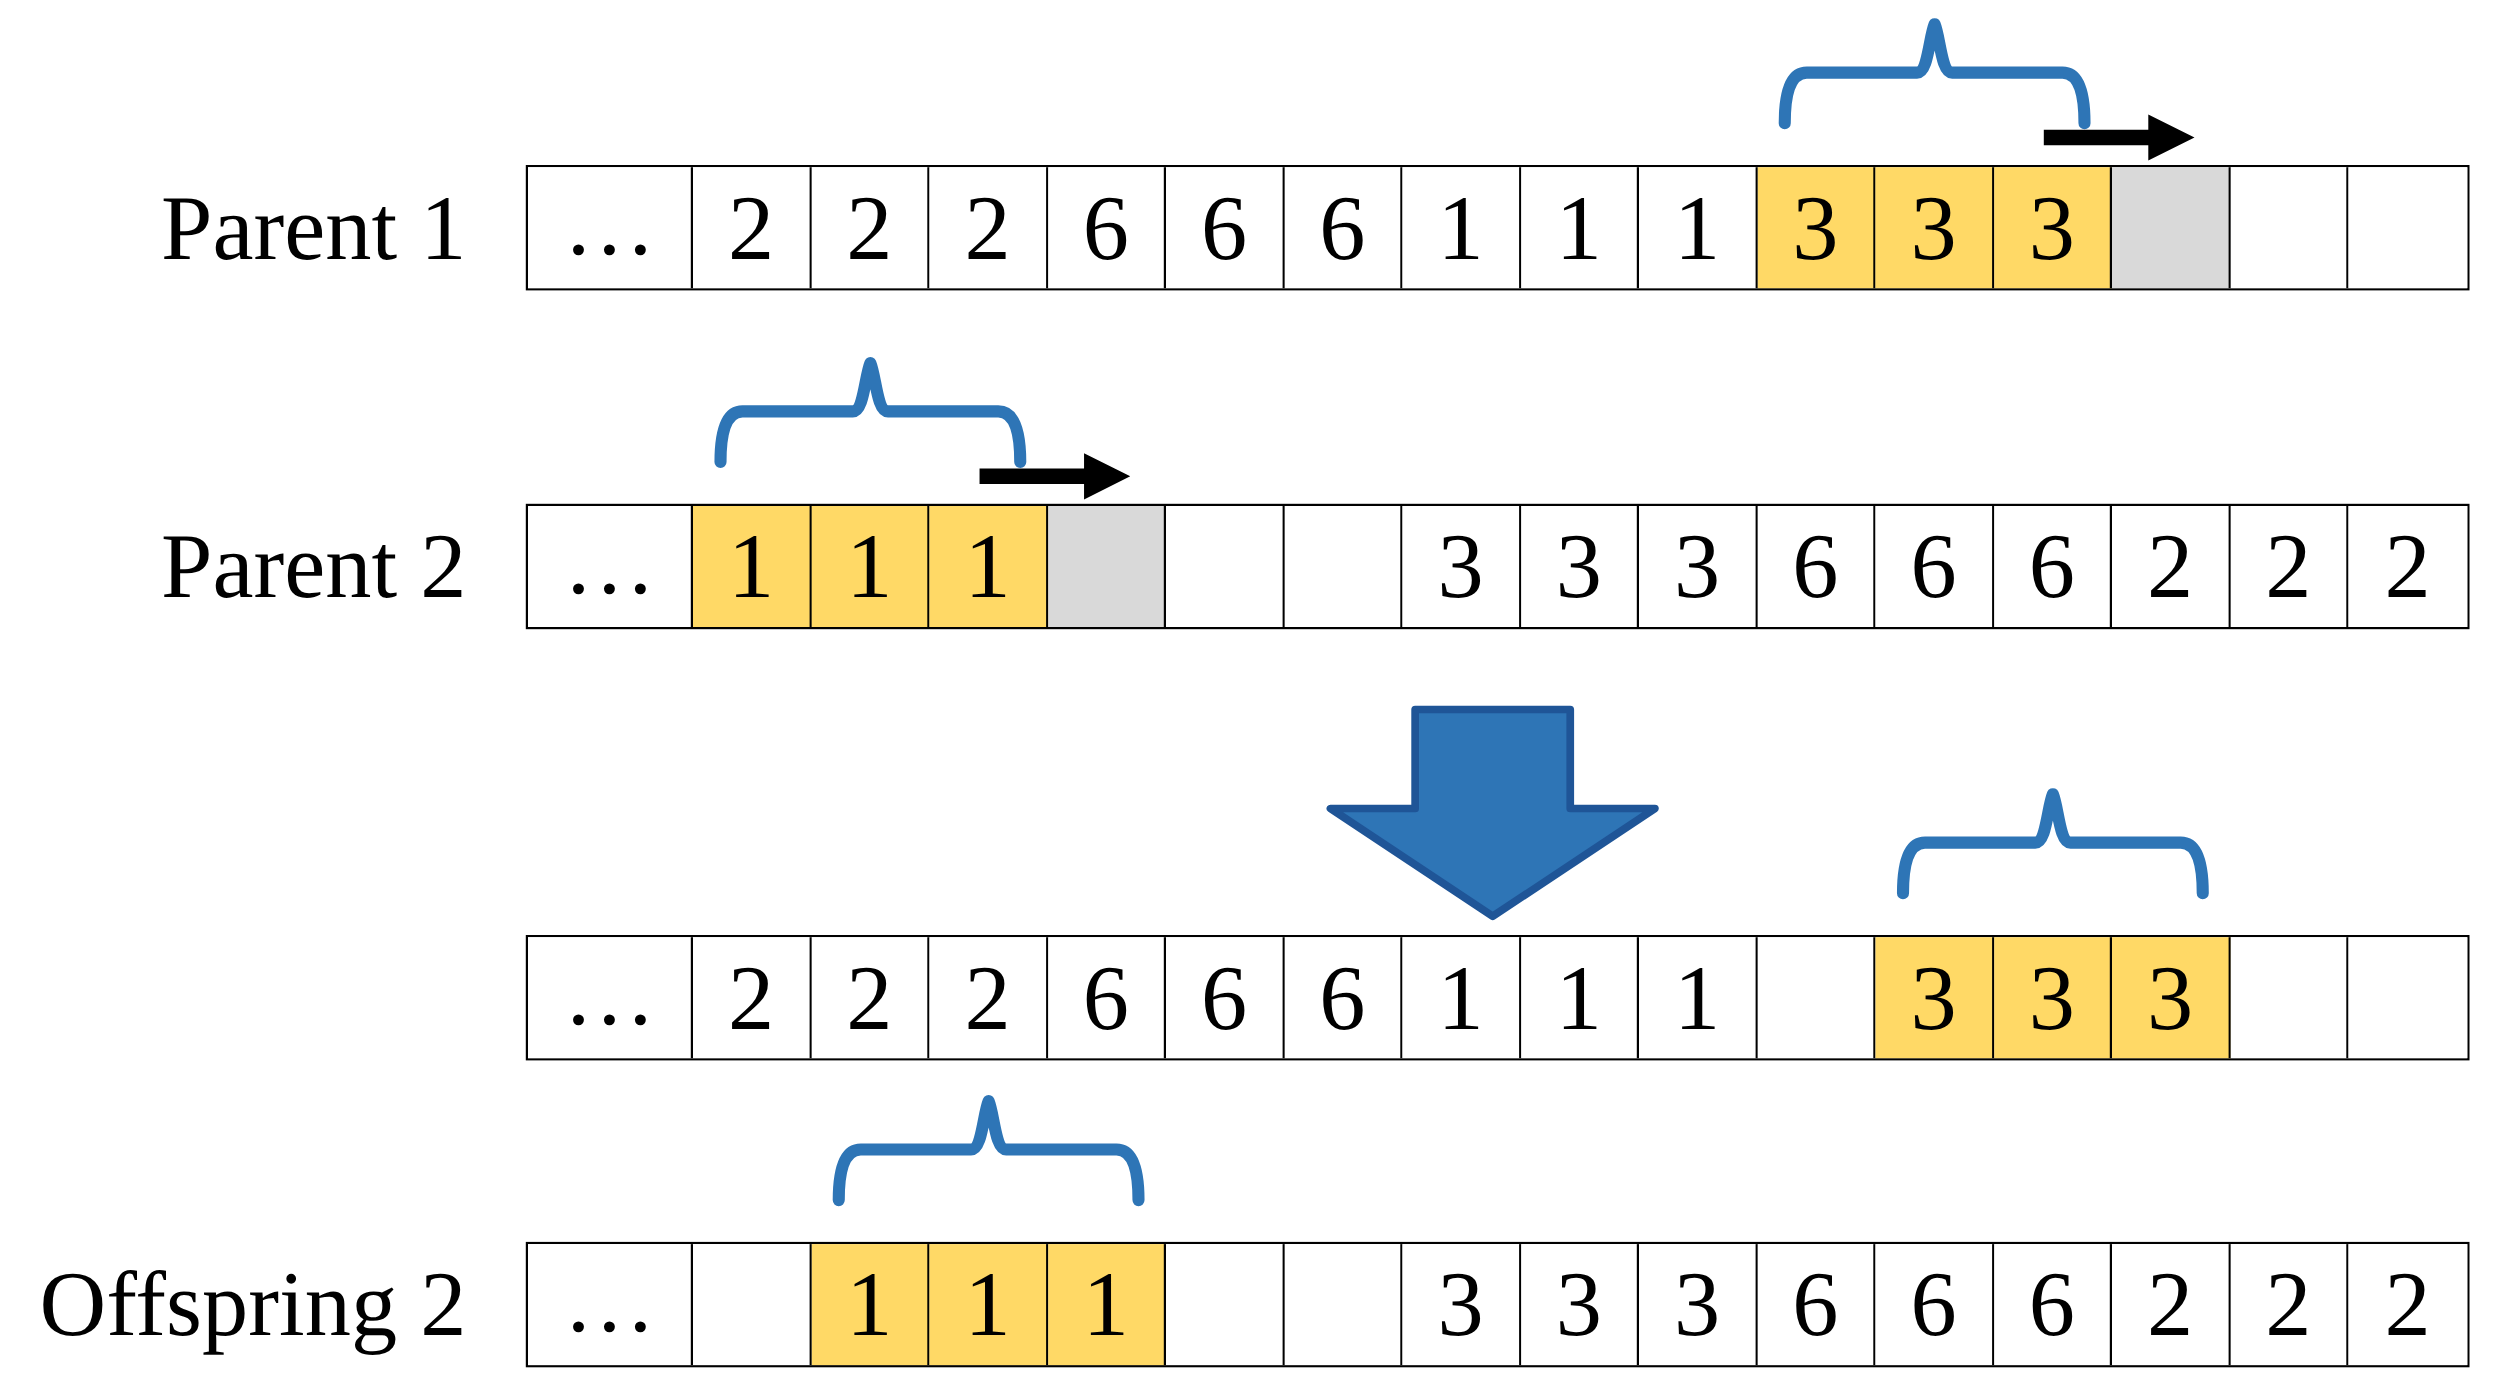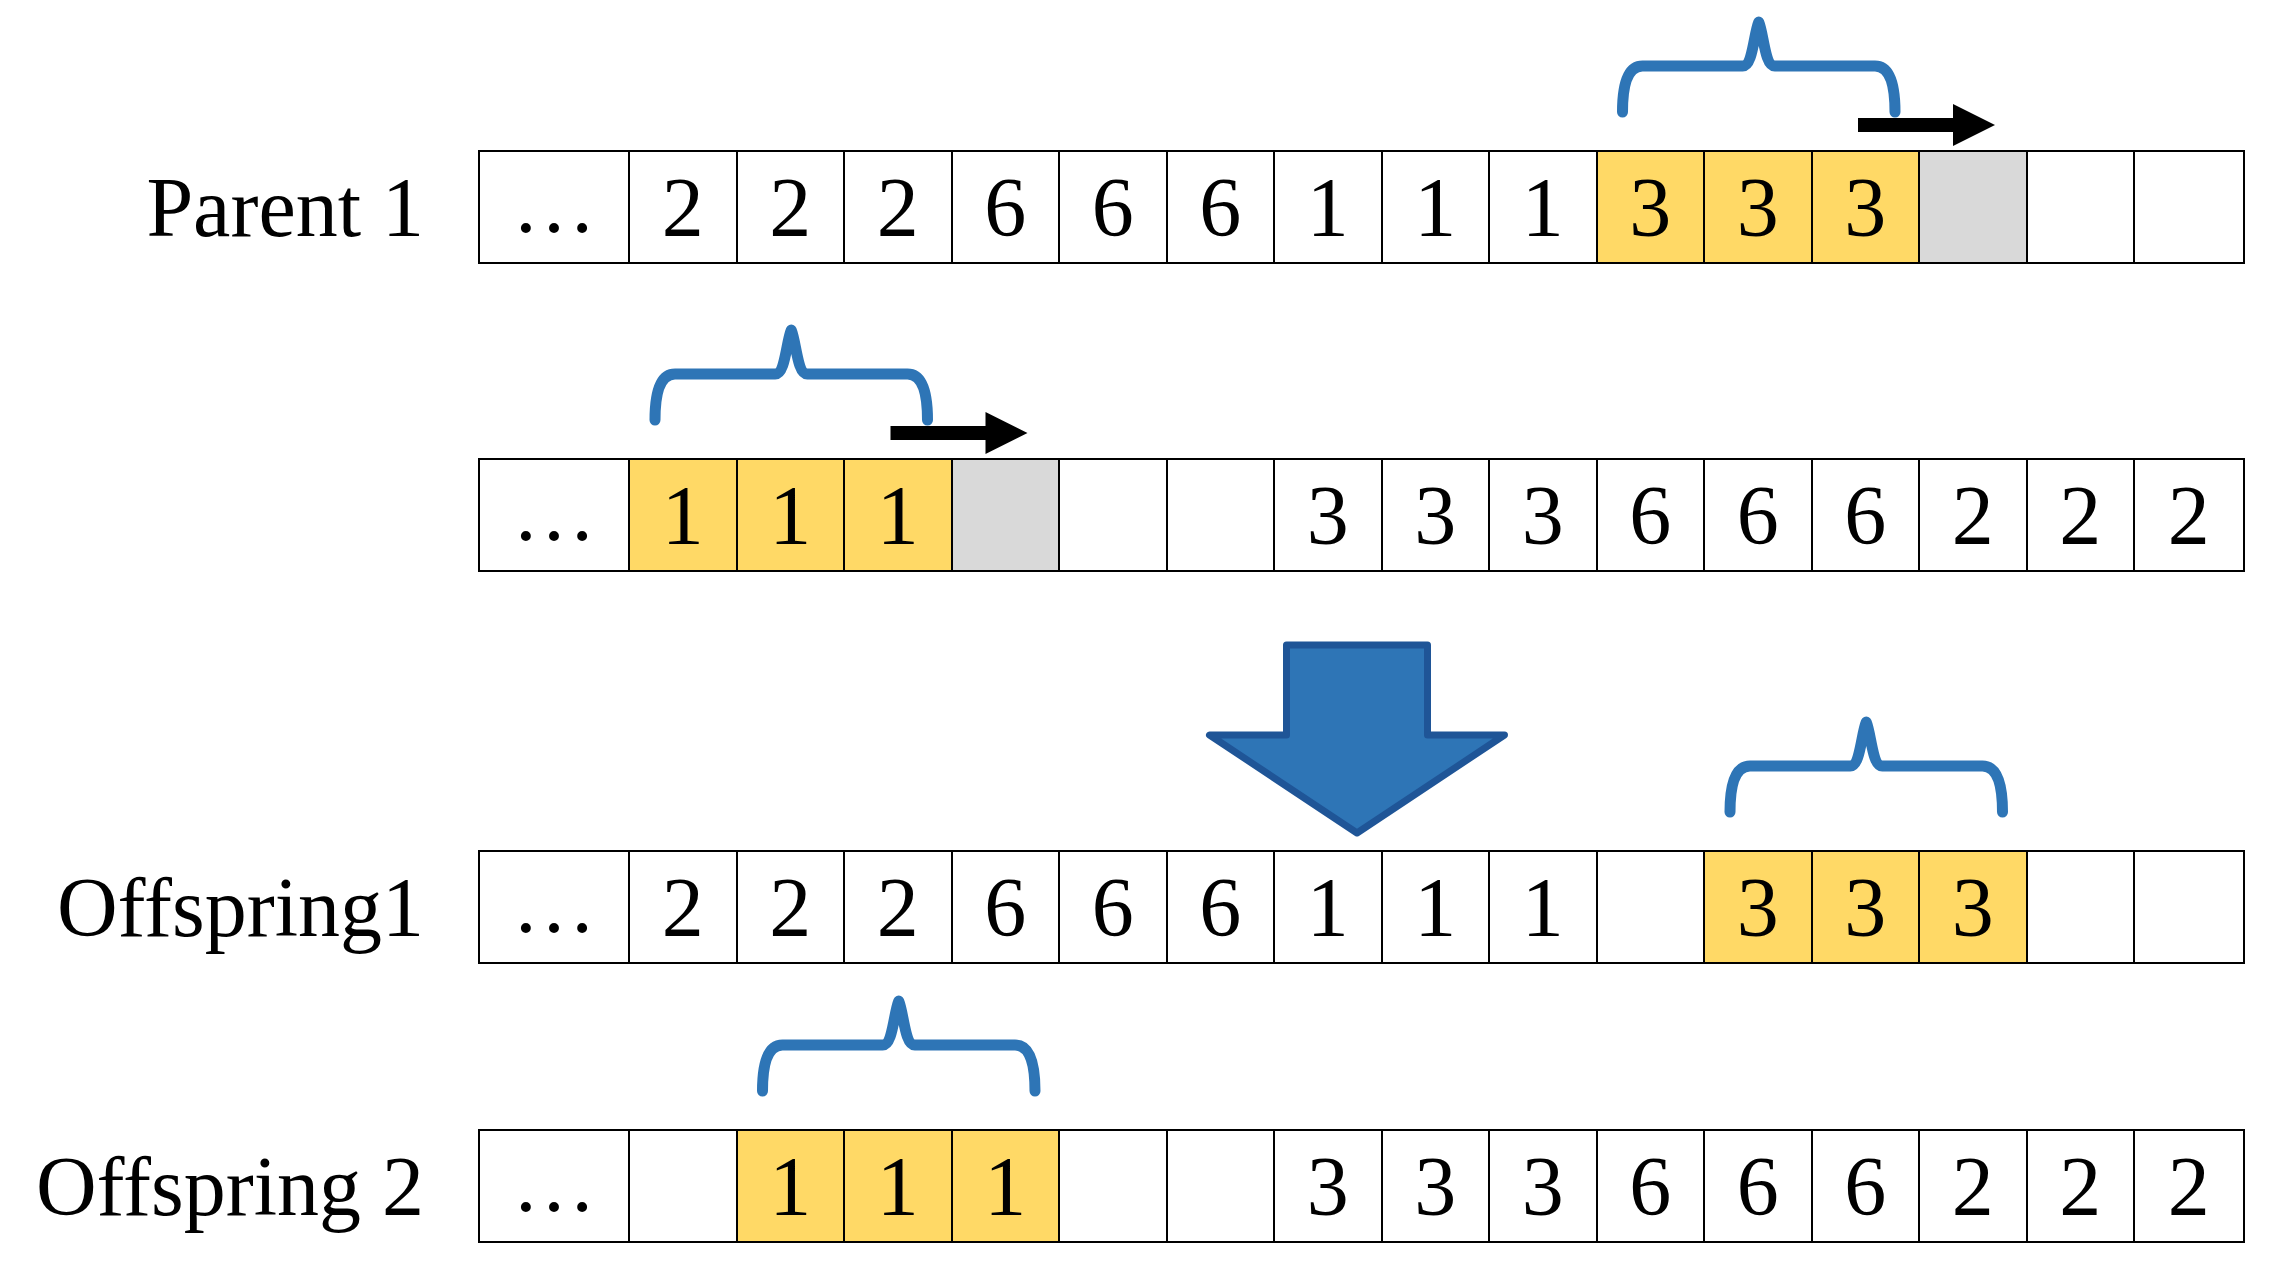--- a/index.html
+++ b/index.html
@@ -66,39 +66,39 @@
       <div class="cell" style="width: 107.5px;">1</div>
       <div class="cell" style="width: 107.5px;">1</div>
       <div class="cell" style="width: 107.5px;">1</div>
       <div class="cell highlight" style="width: 107.5px;">3</div>
       <div class="cell highlight" style="width: 107.5px;">3</div>
       <div class="cell highlight" style="width: 107.5px;">3</div>
       <div class="cell shift" style="width: 107.5px;"></div>
       <div class="cell" style="width: 107.5px;"></div>
       <div class="cell" style="width: 107.5px;"></div>
     </div>
+    <div class="row-label" style="top: 458px;">Parent 2</div>
     <div class="strip" style="top: 458px;">
       <div class="cell ellipsis" style="width: 150px;">…</div>
       <div class="cell highlight" style="width: 107.5px;">1</div>
       <div class="cell highlight" style="width: 107.5px;">1</div>
       <div class="cell highlight" style="width: 107.5px;">1</div>
       <div class="cell shift" style="width: 107.5px;"></div>
       <div class="cell" style="width: 107.5px;"></div>
       <div class="cell" style="width: 107.5px;"></div>
       <div class="cell" style="width: 107.5px;">3</div>
       <div class="cell" style="width: 107.5px;">3</div>
       <div class="cell" style="width: 107.5px;">3</div>
       <div class="cell" style="width: 107.5px;">6</div>
       <div class="cell" style="width: 107.5px;">6</div>
       <div class="cell" style="width: 107.5px;">6</div>
       <div class="cell" style="width: 107.5px;">2</div>
       <div class="cell" style="width: 107.5px;">2</div>
       <div class="cell" style="width: 107.5px;">2</div>
     </div>
-    <div class="row-label" style="top: 850px;">Offspring1</div>
     <div class="strip" style="top: 850px;">
       <div class="cell ellipsis" style="width: 150px;">…</div>
       <div class="cell" style="width: 107.5px;">2</div>
       <div class="cell" style="width: 107.5px;">2</div>
       <div class="cell" style="width: 107.5px;">2</div>
       <div class="cell" style="width: 107.5px;">6</div>
       <div class="cell" style="width: 107.5px;">6</div>
       <div class="cell" style="width: 107.5px;">6</div>
       <div class="cell" style="width: 107.5px;">1</div>
       <div class="cell" style="width: 107.5px;">1</div>

